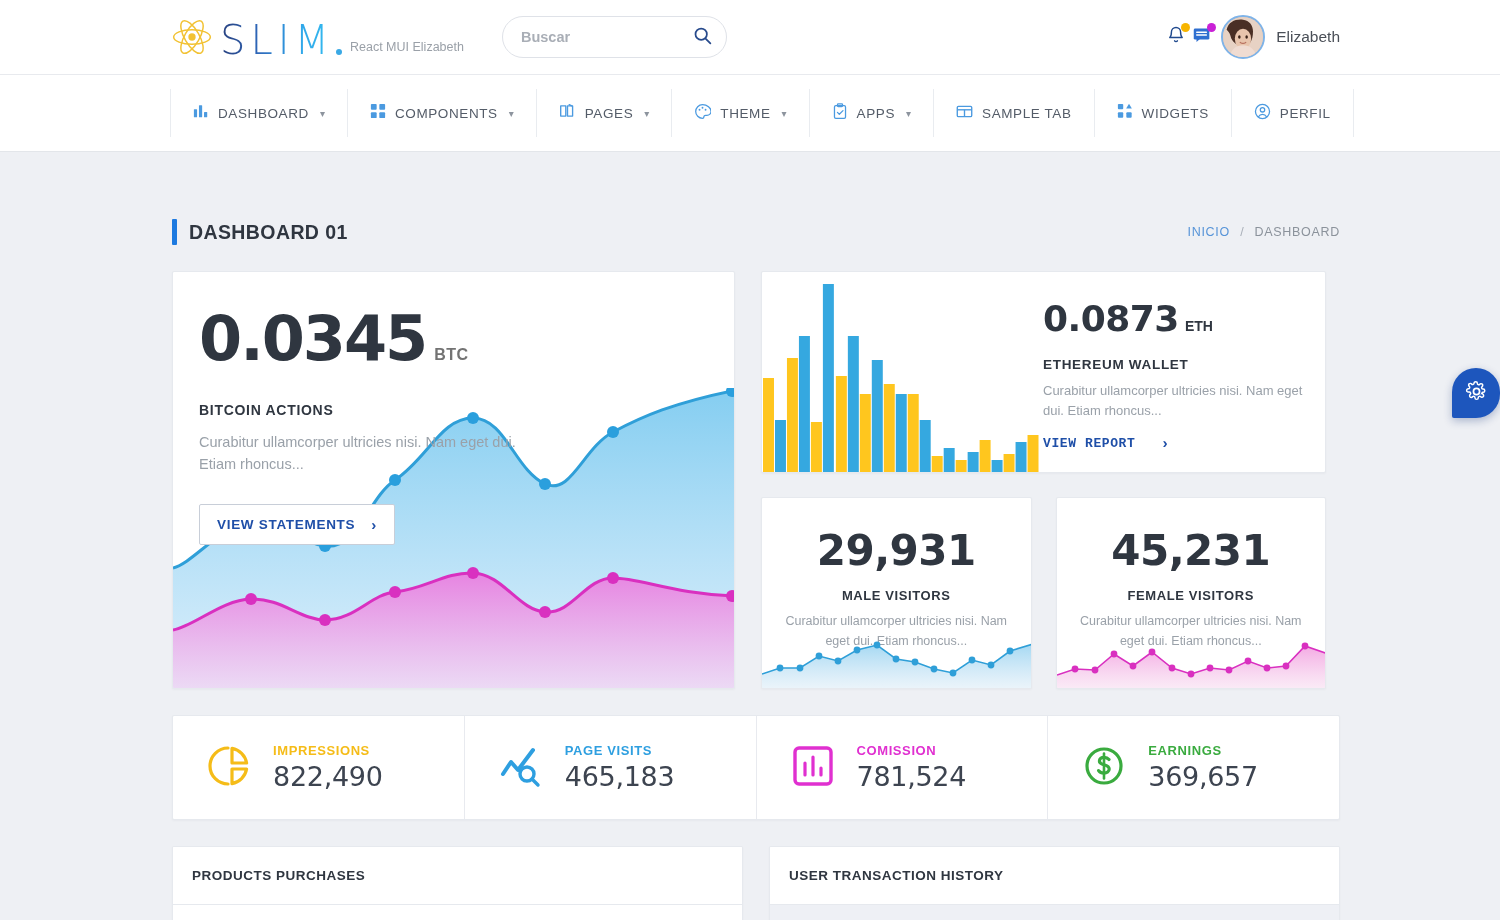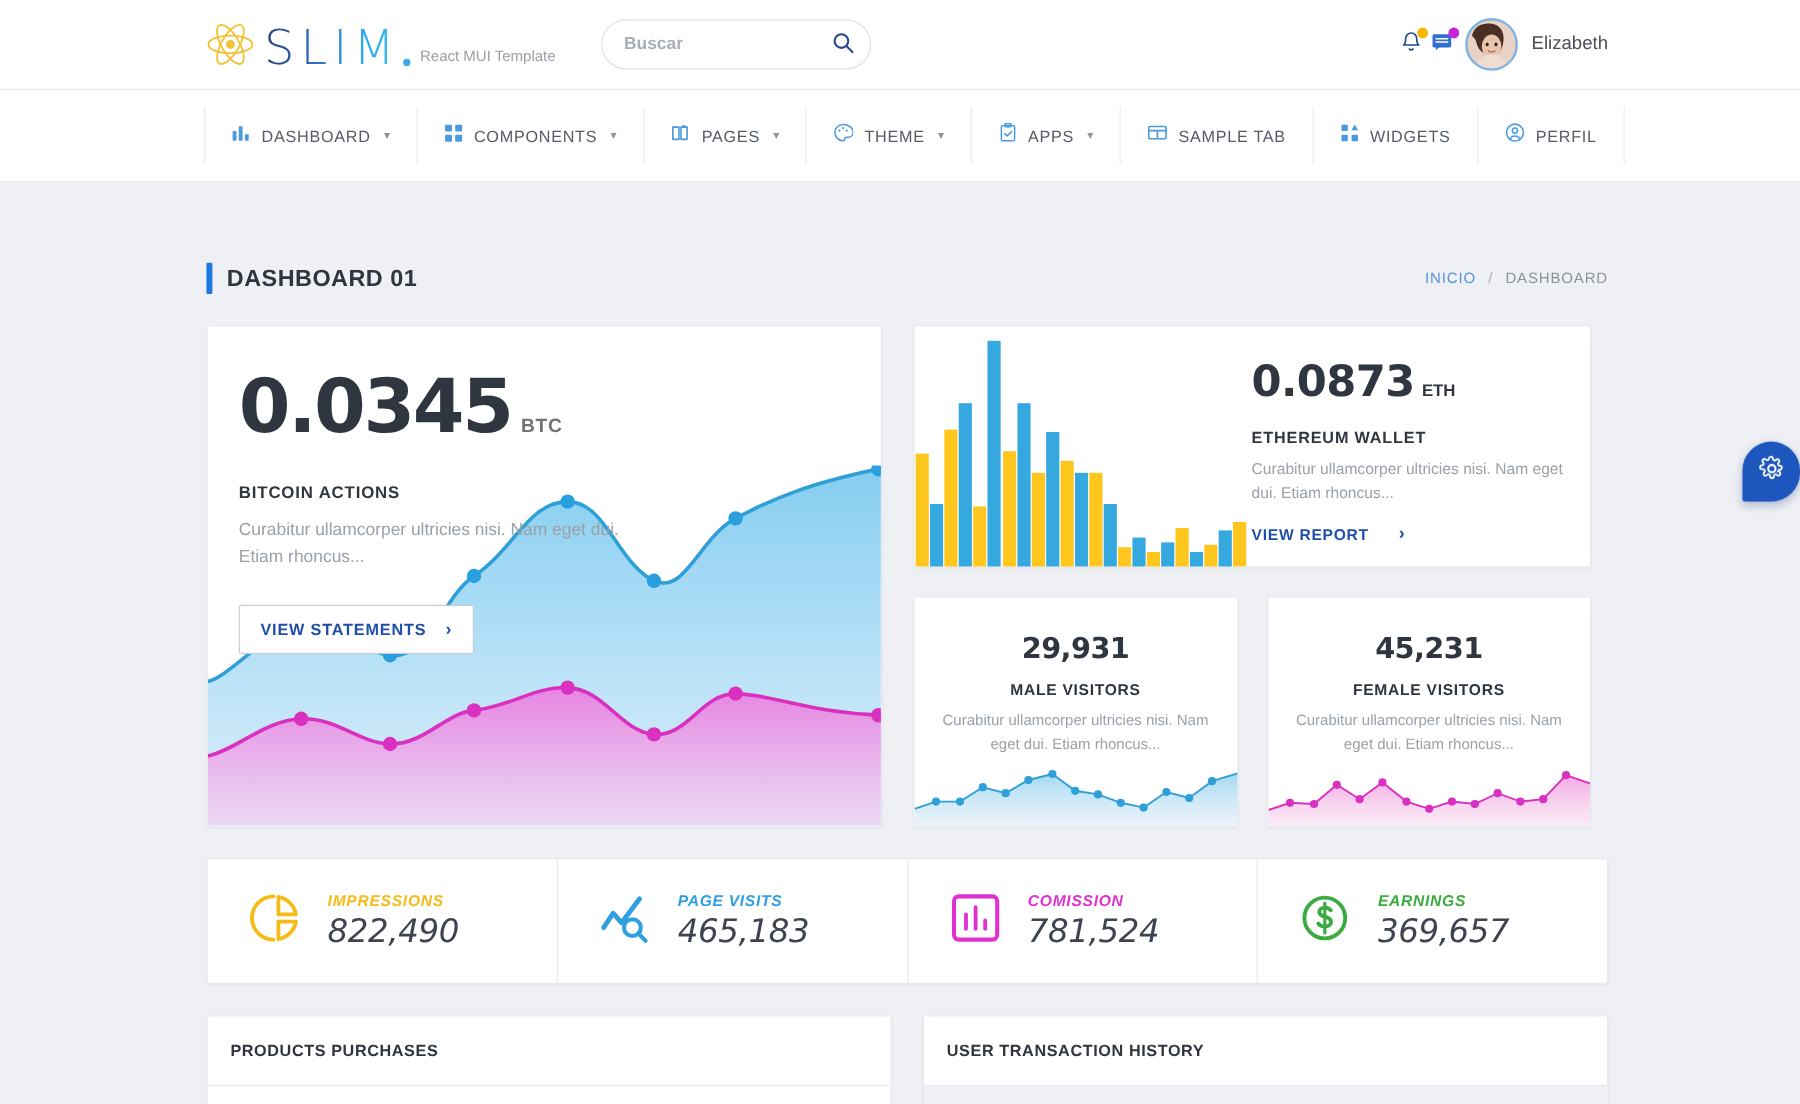--- a/index.html
+++ b/index.html
@@ -182,42 +182,41 @@
   
   .eth-card { height: 202px; position: relative; overflow: hidden; display: flex; }
   .eth-chart { width: 281px; height: 202px; position: relative; }
   .eth-text { padding: 26px 20px 0 0; flex: 1; }
   .eth-num { font-size: 36px; font-weight: 700; color: #2f3640; letter-spacing: -0.5px;
              font-family: "DejaVu Sans", sans-serif; }
   .eth-unit { font-size: 14px; font-weight: 700; color: #2f3640; margin-left: 6px; }
   .eth-title { font-size: 13.5px; font-weight: 700; letter-spacing: 0.7px; margin-top: 18px; color:#2f3640;}
   .eth-desc { font-size: 13px; color: #9aa1a9; line-height: 1.55; margin-top: 9px; }
   .link-btn {
-    margin-top: 15px; display: inline-flex; align-items: flex-end; gap: 25px;
+    margin-top: 15px; display: inline-flex; align-items: flex-start; gap: 25px;
     font-size: 13px; font-weight: 700; letter-spacing: 0.6px; color: #1f4fa8;
     background: none; border: none; cursor: pointer; padding: 0;
-    font-family: Liberation Sans, sans-serif;
+    font-family: Liberation Mono, monospace;
   }
 
   
   .row-visitors { display: flex; gap: 24px; margin-top: 24px; }
   .vis-card { width: 271px; height: 192px; position: relative; overflow: hidden;
               text-align: center; padding-top: 28px; }
-  .vis-num { font-size: 24px; font-weight: 700; color: #2f3640; letter-spacing: -0.5px;
+  .vis-num { font-size: 42px; font-weight: 700; color: #2f3640; letter-spacing: -0.5px;
              font-family: "DejaVu Sans", sans-serif;}
   .vis-title { font-size: 13px; font-weight: 700; letter-spacing: 0.6px; margin-top: 13px; color:#2f3640;}
   .vis-desc { font-size: 12.5px; color: #9aa1a9; line-height: 1.6; margin-top: 8px; padding: 0 16px; }
   .vis-spark { position: absolute; left: 0; bottom: 0; width: 271px; height: 60px; }
 
   
   .stats-row {
     display: flex; margin-top: 26px; background: #fff;
     border: 1px solid #e6e9ee; border-radius: 2px;
     box-shadow: 0 1px 2px rgba(50,60,80,0.04);
-    font-style: italic;
   }
   .stat {
     flex: 1; height: 103px; display: flex; align-items: center;
     padding-left: 34px; gap: 22px;
     border-right: 1px solid #e8eaef;
   }
   .stat:last-child { border-right: none; }
   .stat-label { font-size: 13px; font-weight: 700; letter-spacing: 0.6px; }
   .stat-value { font-size: 27px; color: #3d4450; margin-top: 3px; letter-spacing: -0.3px;
                 font-family: "DejaVu Sans", sans-serif; }
@@ -259,21 +258,21 @@
         <g fill="none" stroke="#f2c233" stroke-width="1.6">
           <ellipse cx="24" cy="24" rx="20" ry="8"></ellipse>
           <ellipse cx="24" cy="24" rx="20" ry="8" transform="rotate(60 24 24)"></ellipse>
           <ellipse cx="24" cy="24" rx="20" ry="8" transform="rotate(120 24 24)"></ellipse>
         </g>
         <circle cx="24" cy="24" r="4" fill="#f2c233"></circle>
       </svg>
     </span>
     <span class="logo-text">SLIM</span>
     <span class="logo-dot"></span>
-    <span class="brand-sub">React MUI Template</span>
+    <span class="brand-sub">React MUI Elizabeth</span>
   </div>
 
   <div class="search-wrap">
     <input class="search-input" type="text" placeholder="Buscar" style="">
     <button class="search-btn">
       <span>
         <svg viewBox="0 0 24 24" width="21" height="21" fill="none" stroke="#274a8c" stroke-width="2">
           <circle cx="10.5" cy="10.5" r="6.5"></circle>
             <line x1="15.5" y1="15.5" x2="21" y2="21" stroke-linecap="round"></line>
         </svg>

